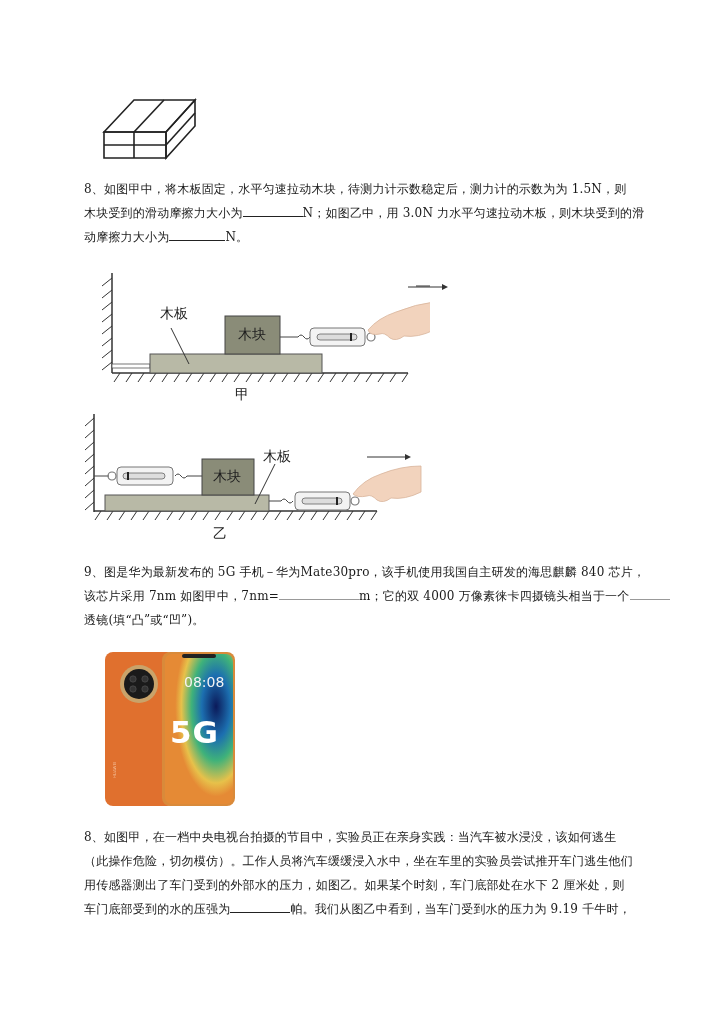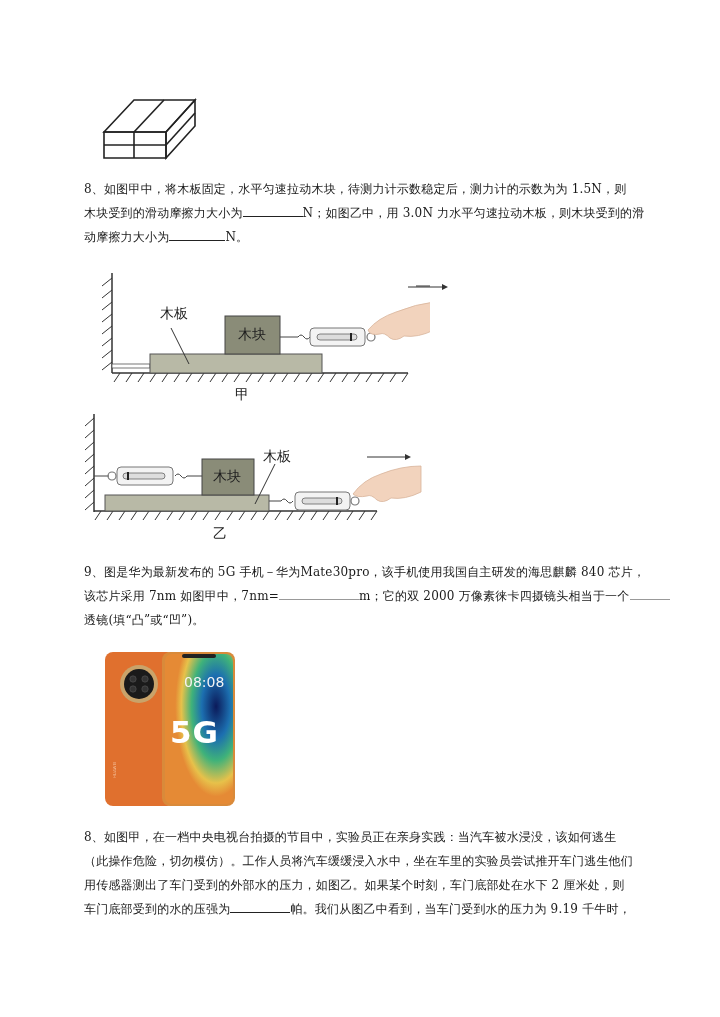--- a/index.html
+++ b/index.html
@@ -178,21 +178,21 @@
   <span class="boxlabel" style="left:128px;top:56px;">木块</span>
   <span class="figlabel" style="left:128px;top:113px;">乙</span>
 </div>
 <svg class="abs" style="left:367px;top:452px;" width="44" height="10" viewBox="0 0 44 10">
   <line x1="0" y1="5" x2="38" y2="5" stroke="#333" stroke-width="1"></line>
   <polygon points="38,2 44,5 38,8" fill="#333"></polygon>
 </svg>
 
 <div class="para" style="top:560px;">
   <p>9、图是华为最新发布的 5G 手机－华为Mate30pro，该手机使用我国自主研发的海思麒麟 840 芯片，</p>
-  <p><span>该芯片采用 7nm 如图甲中，7nm=</span><span class="blank" style="width:80px;border-bottom-color:#999;"></span><span>m；它的双 2000 万像素徕卡四摄镜头相当于一个</span><span class="blank" style="width:40px;border-bottom-color:#999;"></span></p>
+  <p><span>该芯片采用 7nm 如图甲中，7nm=</span><span class="blank" style="width:80px;border-bottom-color:#999;"></span><span>m；它的双 4000 万像素徕卡四摄镜头相当于一个</span><span class="blank" style="width:40px;border-bottom-color:#999;"></span></p>
   <p>透镜(填“凸”或“凹”)。</p>
 </div>
 
 <div class="abs" style="left:104px;top:650px;width:132px;height:158px;">
   <svg width="132" height="158" viewBox="0 0 132 158">
     <defs>
       <linearGradient id="screenG" x1="0" y1="0" x2="1" y2="1">
         <stop offset="0" stop-color="#f0a34a"></stop>
         <stop offset="0.45" stop-color="#3fa87a"></stop>
         <stop offset="0.7" stop-color="#1b3c8f"></stop>

